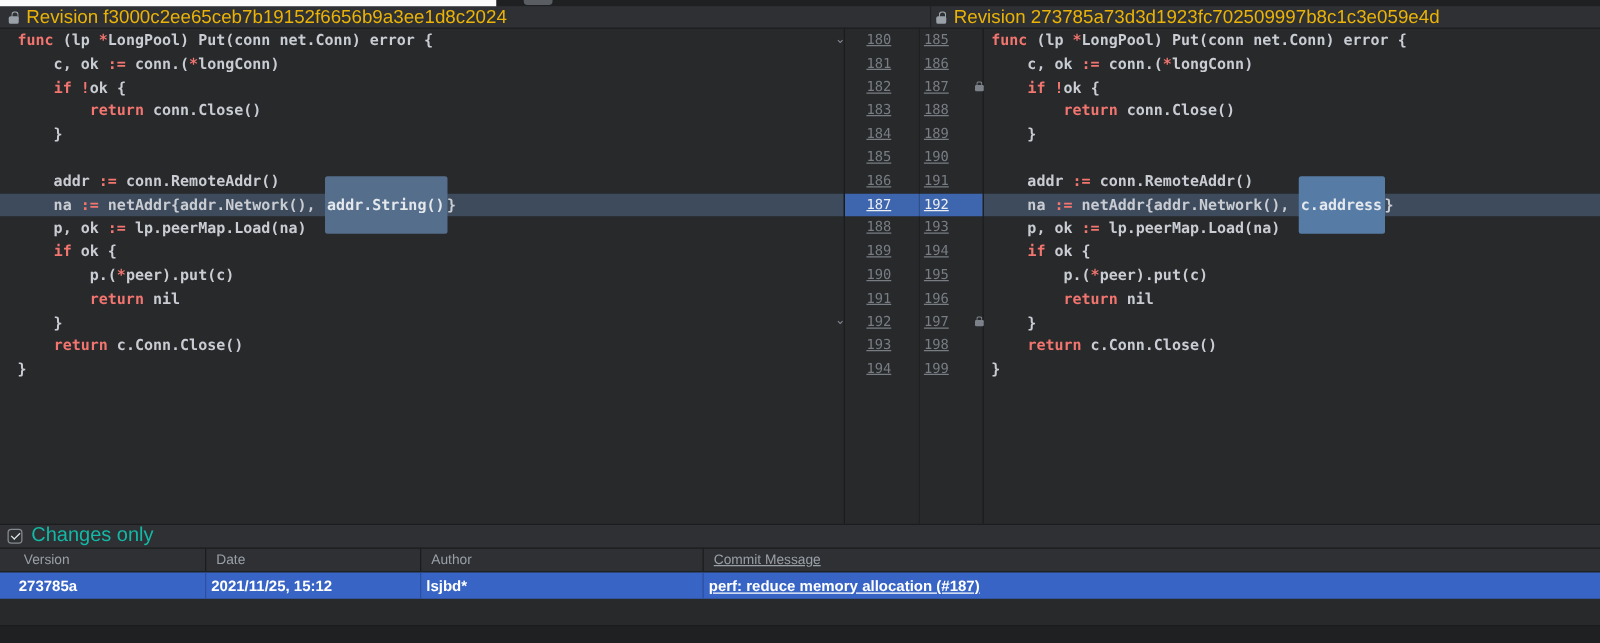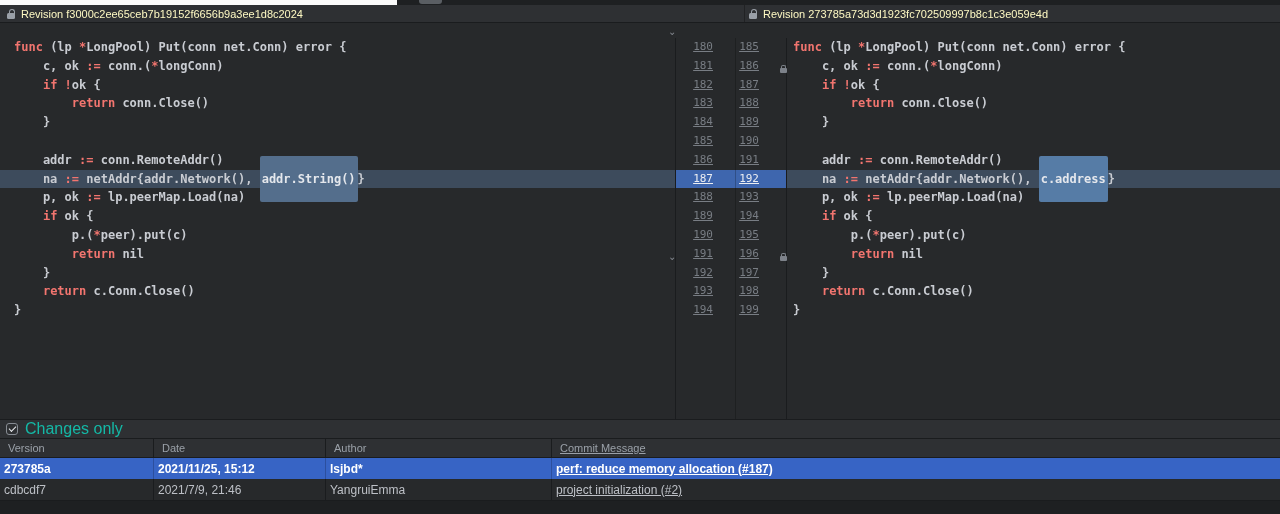--- a/index.html
+++ b/index.html
@@ -9,34 +9,34 @@
 
   
   .top-strip{position:absolute;top:0;left:0;right:0;height:5px;background:var(--bg-strip);}
   .top-white{position:absolute;left:0;top:0;width:397px;height:5px;background:#fbfbfb;z-index:4;}
   .top-btn{position:absolute;left:419px;top:0;width:23px;height:4px;background:#5a5e63;border-radius:0 0 3px 3px;z-index:4;}
 
   
   .diff-header{position:absolute;top:5px;left:0;right:0;height:17px;background:var(--bg-bar);
                border-bottom:1px solid var(--border);}
   .rev{position:absolute;top:0;height:17px;display:flex;align-items:center;gap:6px;
-       font-size:11px;color:#fef9c3;white-space:nowrap;}
+       font-size:15px;color:#eab308;white-space:nowrap;}
   .rev-left{left:7px;}
   .rev-right{left:749px;}
   .header-split{position:absolute;left:744px;top:0;bottom:0;width:1px;background:rgba(0,0,0,.28);}
 
   .lock{position:relative;display:inline-block;width:8px;height:10px;flex:0 0 auto;}
   .lock::before{content:"";position:absolute;left:1.5px;top:0;width:4px;height:5px;
                 border:1px solid #9aa0a8;border-bottom:none;border-radius:3px 3px 0 0;}
   .lock::after{content:"";position:absolute;left:0;top:4px;width:8px;height:6px;
                background:#9aa0a8;border-radius:1.5px;}
 
   
   .code-area{position:absolute;top:23px;left:0;right:0;height:396px;
-             font-family:"DejaVu Sans Mono","Liberation Mono",monospace;margin-top:15px;}
+             font-family:"DejaVu Sans Mono","Liberation Mono",monospace;}
   .pane{position:absolute;top:0;bottom:0;overflow:hidden;}
   .pane-left{left:0;width:675px;}
   .pane-right{left:787px;right:0;}
   .gutter{position:absolute;left:675px;top:0;bottom:0;width:112px;box-sizing:border-box;
           border-left:1px solid var(--border);border-right:1px solid var(--border);}
   .gutter-split{position:absolute;left:59px;top:0;bottom:0;width:1px;background:rgba(0,0,0,.22);}
 
   .code-line{height:18.8px;line-height:18.8px;font-size:12px;font-weight:600;white-space:pre;color:var(--code);}
   .pane-left .code-line{padding-left:14px;}
   .pane-right .code-line{padding-left:6px;}
@@ -75,21 +75,21 @@
                 background:var(--bg-bar);border-top:1px solid var(--border);
                 border-bottom:1px solid var(--border);display:flex;}
   .th{font-size:11px;color:var(--muted-text);display:flex;align-items:center;
       padding-left:8px;box-sizing:border-box;border-right:1px solid var(--border);}
   #table-rows{position:absolute;top:458px;left:0;right:0;}
   .t-row{height:21px;display:flex;font-size:12px;color:var(--table-text);background:var(--bg-editor);}
   .td{display:flex;align-items:center;padding-left:4px;box-sizing:border-box;
       border-right:1px solid var(--border);white-space:nowrap;overflow:hidden;}
   .t-row.selected{background:var(--selection-blue);color:#ffffff;font-weight:600;}
   .t-row.selected .td{border-right-color:var(--selection-border);}
-  .c0{width:154px;}.c1{width:172px;}.c2{width:226px;}.c3{flex:1;border-right:none !important;text-decoration:underline;}
+  .c0{width:154px;margin-left:11px;}.c1{width:172px;}.c2{width:226px;}.c3{flex:1;border-right:none !important;text-decoration:underline;}
 
   .bottom-strip{position:absolute;top:500px;left:0;right:0;bottom:0;
                 background:var(--bg-strip);border-top:1px solid var(--border);}
 </style>
 </head>
 <body>
 
 <div class="app">
 
   <div class="top-strip"></div>
@@ -224,22 +224,16 @@
       <div class="th c2">Author</div>
       <div class="th c3">Commit Message</div>
     </div>
   <div id="table-rows">
       <div class="t-row selected">
         <div class="td c0">273785a</div>
         <div class="td c1">2021/11/25, 15:12</div>
         <div class="td c2">lsjbd*</div>
         <div class="td c3">perf: reduce memory allocation (#187)</div>
       </div>
-      <div class="t-row">
-        <div class="td c0">cdbcdf7</div>
-        <div class="td c1">2021/7/9, 21:46</div>
-        <div class="td c2">YangruiEmma</div>
-        <div class="td c3">project initialization (#2)</div>
-      </div>
     </div>
 
   <div class="bottom-strip"></div>
 </div>
 
 </body></html>

